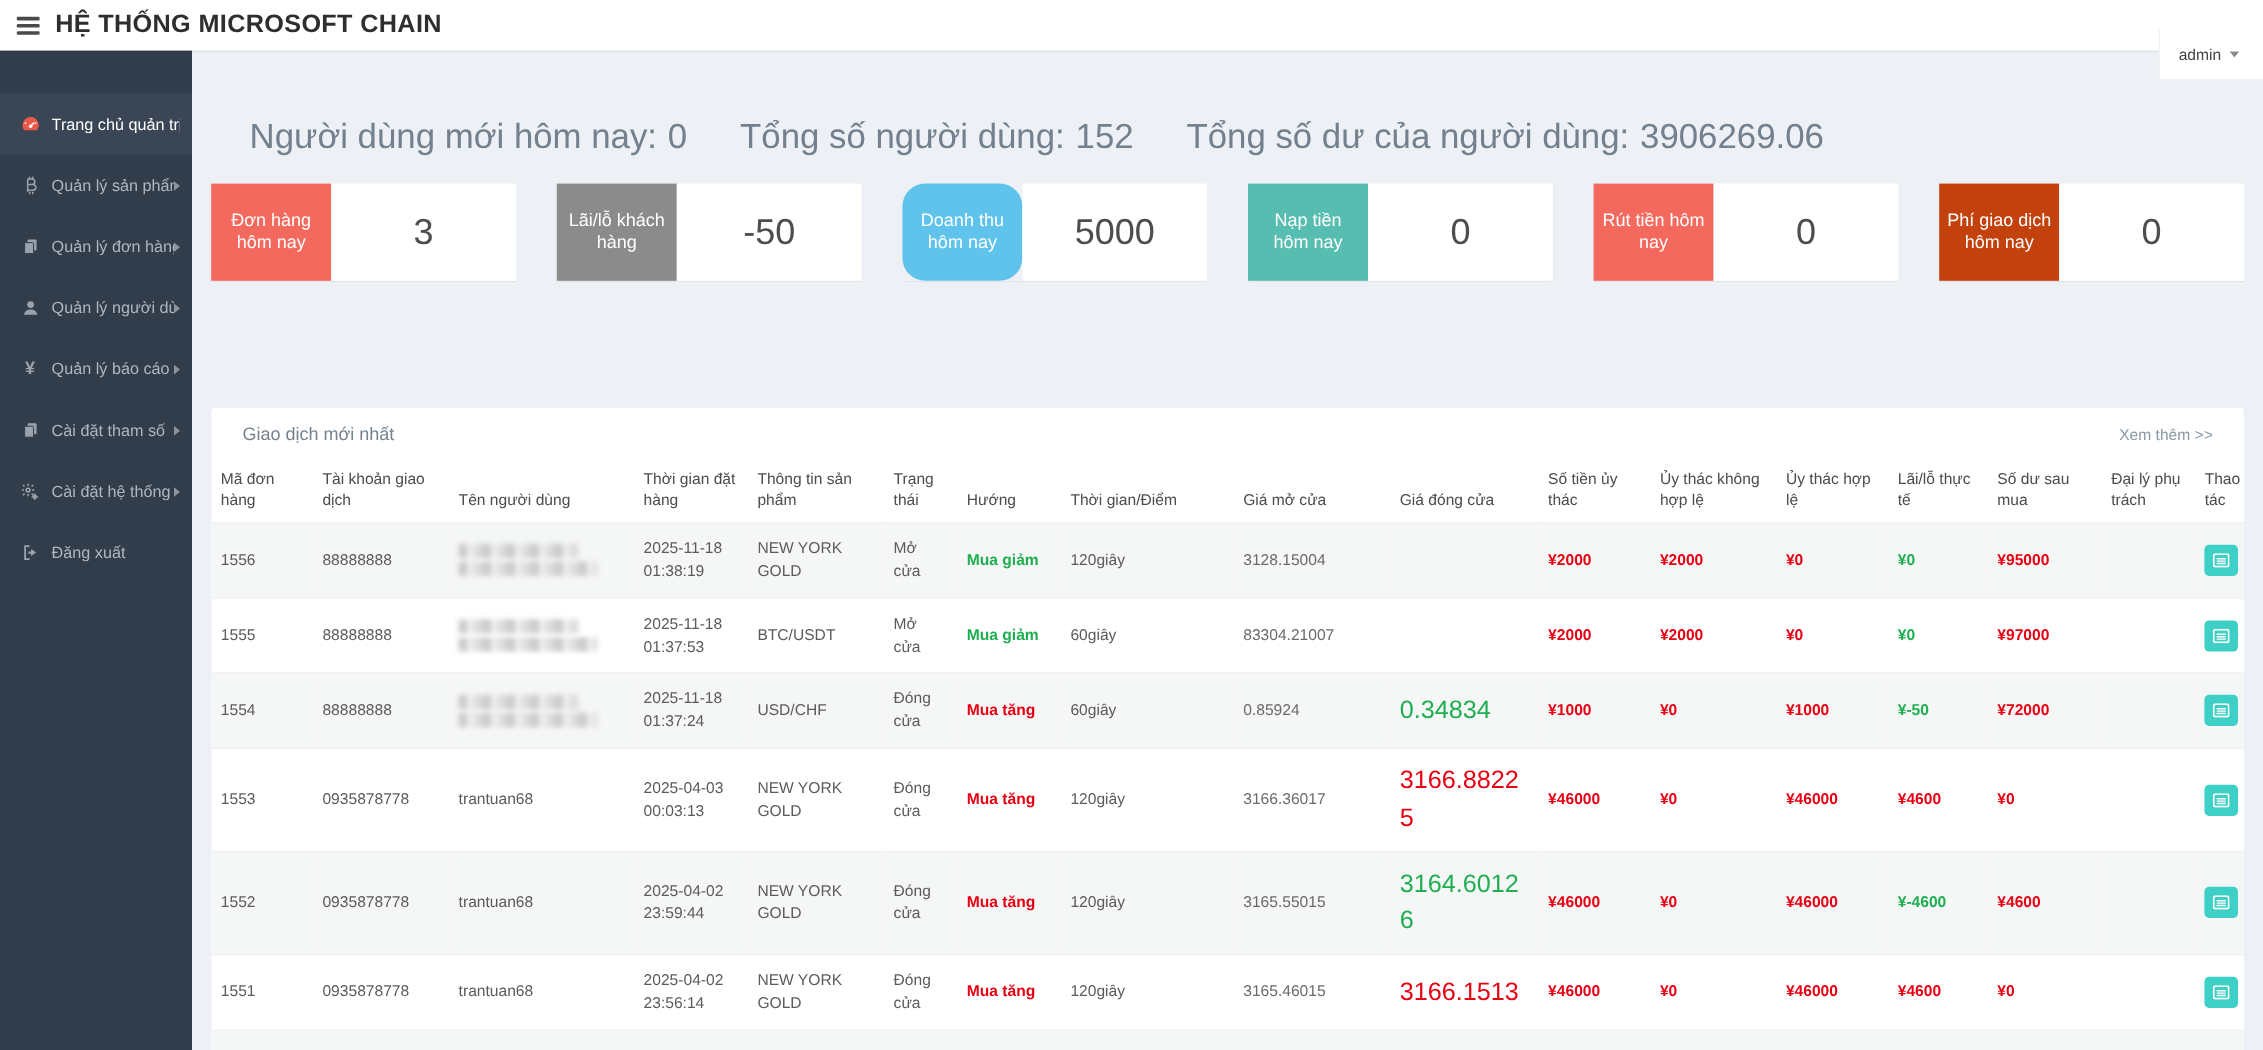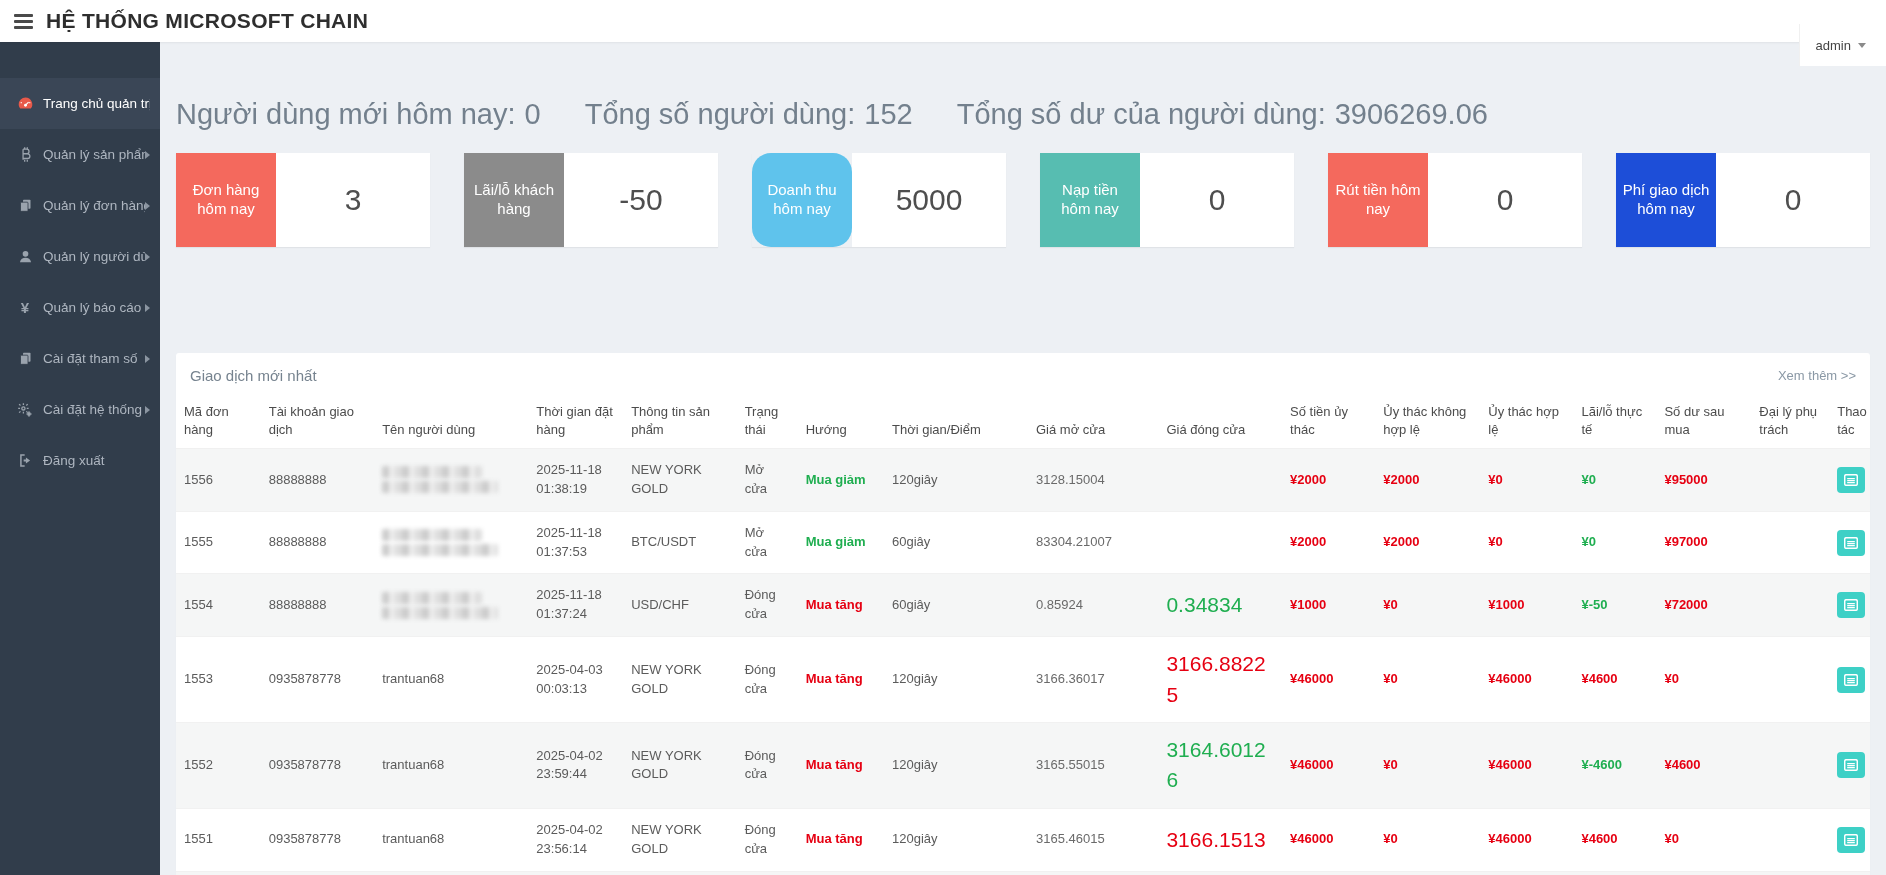--- a/index.html
+++ b/index.html
@@ -27,30 +27,30 @@
     background:var(--c-sidebar,#313d4b); padding-top:36px;
   }
   .side-item { height:51px; display:flex; align-items:center; padding:0 10px 0 13px; color:#aeb6c0; font-size:13.5px; cursor:pointer; }
   .side-item .sicon { width:24px; display:flex; align-items:center; justify-content:center; margin-right:6px; flex:none; }
   .side-item .slabel { white-space:nowrap; overflow:hidden; }
   .side-item .chev { margin-left:auto; width:0; height:0; border-top:4px solid transparent; border-bottom:4px solid transparent; border-left:5px solid #8b95a1; }
   .side-item.active { background:var(--c-sidebar_active,#3a4656); color:#fff; }
   .yen-glyph { font-size:15px; font-weight:700; color:#9aa3ad; }
   
   .main { position:absolute; top:42px; left:160px; right:0; bottom:0; padding:0 16px; }
-  .summary-row { margin-top:56px; display:flex; gap:44px; font-size:29px; color:#73808d; }
+  .summary-row { margin-top:56px; display:flex; gap:44px; font-size:29px; color:#73808d;margin-left:32px; }
   .summary-item span { white-space:nowrap; }
   .summary-item .v { margin-left:9px; }
   .cards-row { margin-top:22px; display:flex; gap:34px; }
-  .card { flex:1; height:94px; display:flex; box-shadow:0 1px 1px rgba(0,0,0,.05); }
+  .card { flex:1; height:81px; display:flex; box-shadow:0 1px 1px rgba(0,0,0,.05); }
   .card-label { width:100px; flex:none; color:#fff; font-size:15px; line-height:1.25; display:flex; align-items:center; justify-content:center; text-align:center; padding:4px 6px; }
   .card-value { flex:1; background:#fff; display:flex; align-items:center; justify-content:center; font-size:30px; color:#4e4e4e; }
   
   .panel { margin-top:106px; background:#fff; border-radius:3px 3px 0 0; box-shadow:0 1px 1px rgba(0,0,0,.05); }
-  .panel-header { height:44px; display:flex; align-items:center; justify-content:space-between; padding:0 14px; }
+  .panel-header { height:44px; display:flex; align-items:center; justify-content:space-between; padding:0 26px; }
   .panel-title { font-size:15px; color:#76838f; }
   .more-link { font-size:13px; color:#8a98a5; text-decoration:none; cursor:pointer; }
   table { width:100%; border-collapse:collapse; table-layout:fixed; }
   thead th { text-align:left; vertical-align:bottom; font-size:13px; font-weight:400; color:#4c4c4c; padding:6px 8px 10px 8px; line-height:1.35; border-bottom:1px solid #f0f0f0; }
   tbody td { font-size:13px; color:#5b5b5b; padding:12px 8px; line-height:1.45; vertical-align:middle; border-bottom:1px solid #f1f1f1; word-wrap:break-word; }
   tbody tr:nth-child(odd) { background:#f5f6f6; }
   td.open { color:#6a6a6a; }
   td.close { font-size:21px; }
   td.dir { font-weight:700; }
   td.money { font-weight:700; color:var(--c-red,#e60012); }
@@ -191,21 +191,21 @@
     </div>
     <div class="card">
       <div class="card-label" style="background: rgb(87, 189, 177);">Nạp tiền hôm nay</div>
       <div class="card-value">0</div>
     </div>
     <div class="card">
       <div class="card-label" style="background: rgb(244, 105, 93);">Rút tiền hôm nay</div>
       <div class="card-value">0</div>
     </div>
     <div class="card">
-      <div class="card-label" style="background: #1d4ed8;">Phí giao dịch hôm nay</div>
+      <div class="card-label" style="background: #c2410c;">Phí giao dịch hôm nay</div>
       <div class="card-value">0</div>
     </div>
   </div>
 
   <section class="panel">
     <div class="panel-header">
       <span class="panel-title">Giao dịch mới nhất</span>
       <a class="more-link">Xem thêm &gt;&gt;</a>
     </div>
     <table>

